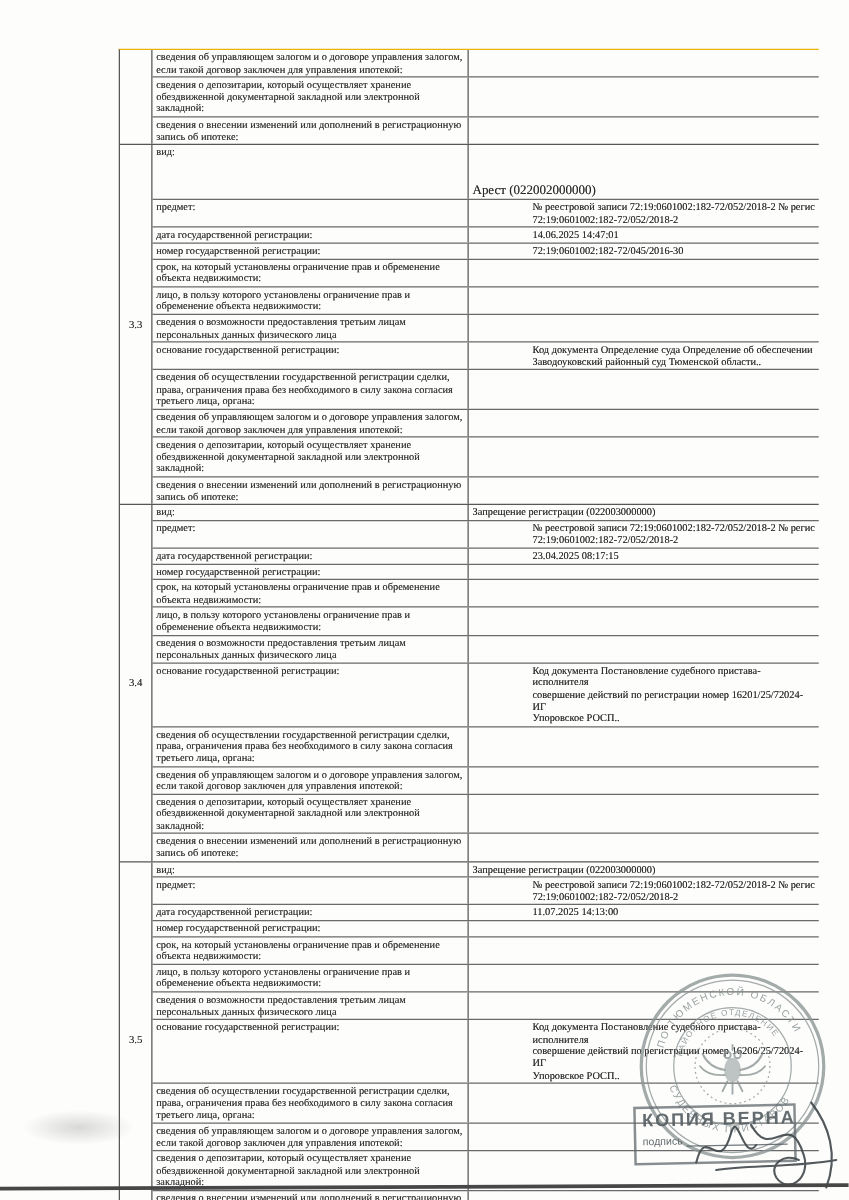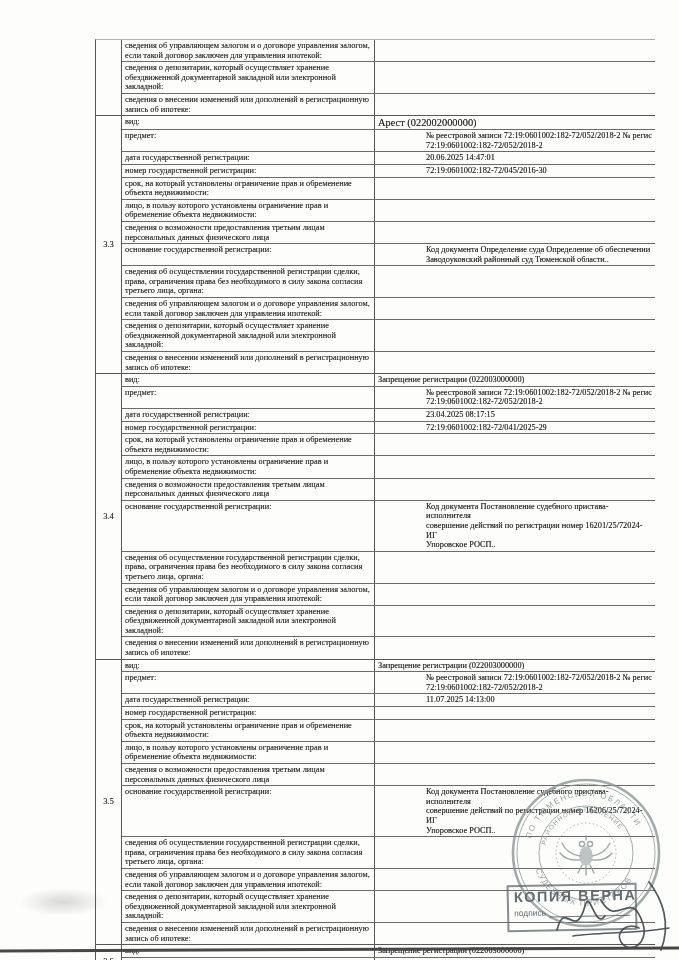--- a/index.html
+++ b/index.html
@@ -26,21 +26,21 @@
     border-right:1px solid #575757;
     display:flex;align-items:center;justify-content:center;
     font-size:8.6px;color:#333;
   }
   .rows{flex:1;min-width:0;display:flex;flex-direction:column;}
   .row{display:flex;}
   .row + .row{border-top:1px solid #6a6a6a;gap:48px;}
   .cell{box-sizing:border-box;padding:1px 3px 1px 3px;}
   .label{width:253px;flex:0 0 253px;border-right:1px solid #575757;color:#333;}
   .value{flex:1;min-width:0;white-space:pre-line;overflow:hidden;color:#2b2b2b;}
-  .vid-big .value{font-size:10.4px;line-height:11px;}
+  .vid-big .value{font-size:10.4px;line-height:11px;margin-top:30px;}
   .left-ext{position:absolute;left:-34px;bottom:0;width:34px;height:1px;background:#575757;}
   
   .seal{position:absolute;left:505px;top:772px;width:162px;height:162px;pointer-events:none;}
   .copy-stamp{
     position:absolute;left:507px;top:884px;width:130px;height:47px;
     border:2.5px solid rgba(96,104,108,.75);box-sizing:border-box;
     transform:rotate(-1.2deg);
     padding:2px 5px;background:transparent;
   }
   .copy-stamp-title{
@@ -95,21 +95,21 @@
             <div class="cell label">вид:</div>
             <div class="cell value">Арест (022002000000)</div>
           </div>
           <div class="row">
             <div class="cell label">предмет:</div>
             <div class="cell value">№ реестровой записи 72:19:0601002:182-72/052/2018-2 № регис
 72:19:0601002:182-72/052/2018-2</div>
           </div>
           <div class="row">
             <div class="cell label">дата государственной регистрации:</div>
-            <div class="cell value">20.06.2025 14:47:01</div>
+            <div class="cell value">14.06.2025 14:47:01</div>
           </div>
           <div class="row">
             <div class="cell label">номер государственной регистрации:</div>
             <div class="cell value">72:19:0601002:182-72/045/2016-30</div>
           </div>
           <div class="row">
             <div class="cell label">срок, на который установлены ограничение прав и обременение объекта недвижимости:</div>
             <div class="cell value"></div>
           </div>
           <div class="row">
@@ -154,21 +154,20 @@
             <div class="cell label">предмет:</div>
             <div class="cell value">№ реестровой записи 72:19:0601002:182-72/052/2018-2 № регис
 72:19:0601002:182-72/052/2018-2</div>
           </div>
           <div class="row">
             <div class="cell label">дата государственной регистрации:</div>
             <div class="cell value">23.04.2025 08:17:15</div>
           </div>
           <div class="row">
             <div class="cell label">номер государственной регистрации:</div>
-            <div class="cell value">72:19:0601002:182-72/041/2025-29</div>
           </div>
           <div class="row">
             <div class="cell label">срок, на который установлены ограничение прав и обременение объекта недвижимости:</div>
             <div class="cell value"></div>
           </div>
           <div class="row">
             <div class="cell label">лицо, в пользу которого установлены ограничение прав и обременение объекта недвижимости:</div>
             <div class="cell value"></div>
           </div>
           <div class="row">

